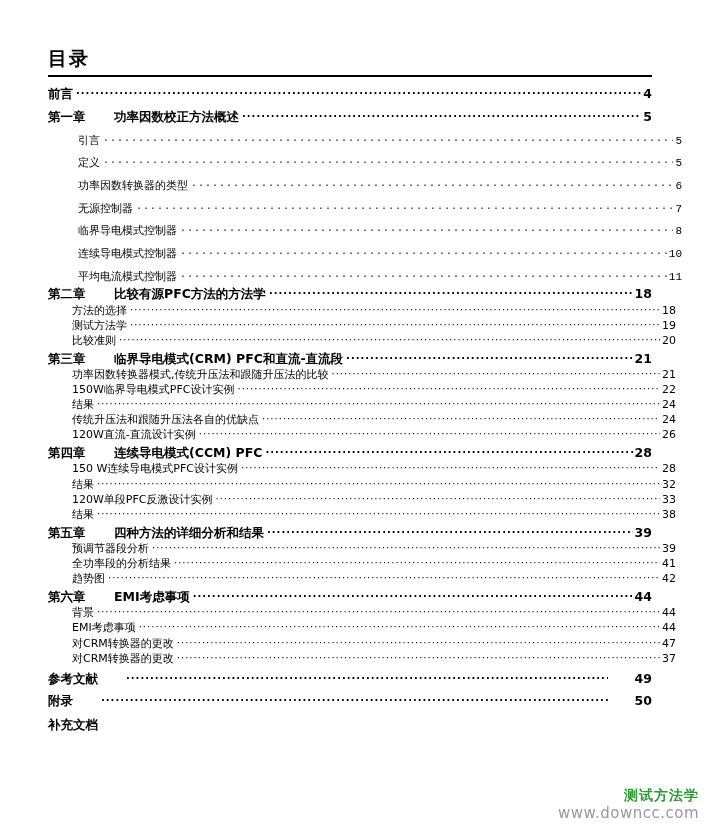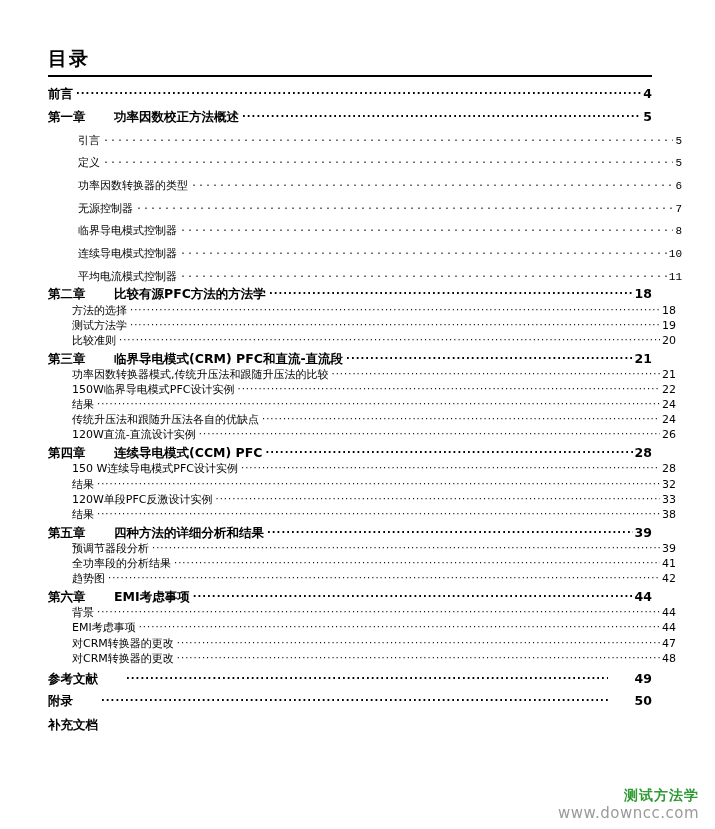--- a/index.html
+++ b/index.html
@@ -297,21 +297,21 @@
           <span class="toc-page">44</span>
         </div>
         <div class="toc-row lvl-sub2">
           <span class="toc-label">对CRM转换器的更改</span>
           <span class="toc-dots">···························································································································································································································</span>
           <span class="toc-page">47</span>
         </div>
         <div class="toc-row lvl-sub2">
           <span class="toc-label">对CRM转换器的更改</span>
           <span class="toc-dots">···························································································································································································································</span>
-          <span class="toc-page">48</span>
+          <span class="toc-page">37</span>
         </div>
         <div class="toc-row lvl-back">
           <span class="toc-label">参考文献</span>
           <span class="toc-dots">···························································································································································································································</span>
           <span class="toc-page">49</span>
         </div>
         <div class="toc-row lvl-back">
           <span class="toc-label">附录</span>
           <span class="toc-dots">···························································································································································································································</span>
           <span class="toc-page">50</span>

